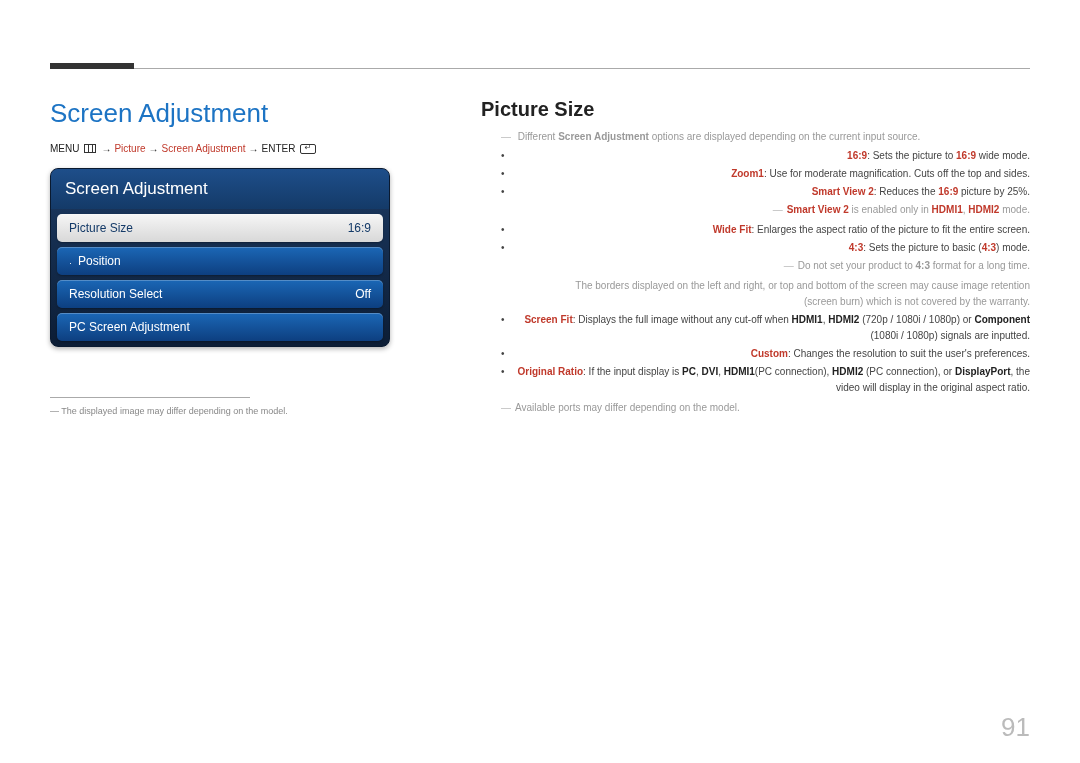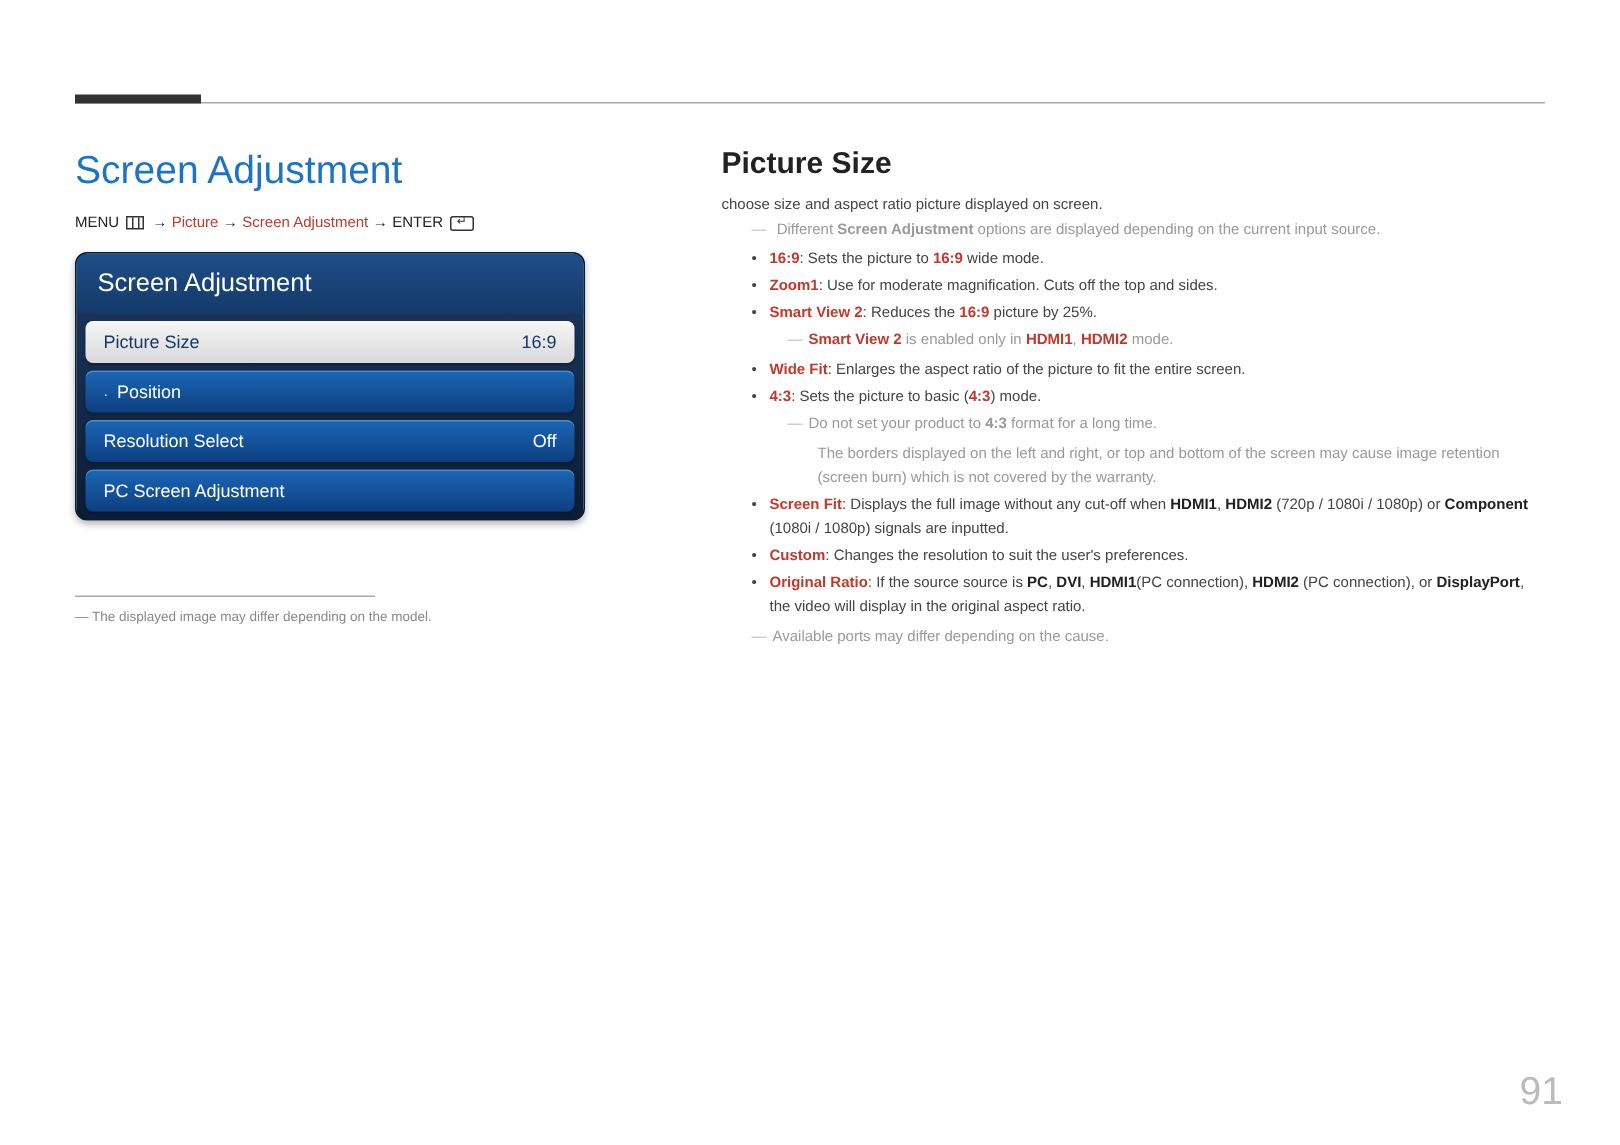--- a/index.html
+++ b/index.html
@@ -144,21 +144,21 @@
   .note-line::before{
     content:"―";
     color:#bbb;
     margin-right:4px;
   }
   .sub-note{
     font-size:10px;
     color:#999;
     margin: 2px 0 2px 32px;
   }
-  ul.bullets { list-style:none; margin-left: 20px; }
+  ul.bullets { list-style:none; margin-left: 20px; text-align: right; }
   ul.bullets > li {
     font-size:10px;
     color:#444;
     line-height:1.6;
     position:relative;
     padding-left:12px;
     margin-bottom:2px;
   }
   ul.bullets > li::before{
     content:"•";
@@ -178,21 +178,21 @@
     padding-left:12px;
   }
   .inner-note::before{
     content:"―";
     color:#bbb;
     margin-right:4px;
   }
   .page-num{
     position:absolute;
     bottom:20px;
-    right:38px;
+    right:50px;
     font-size:26px;
     color:#bbb;
     font-weight:300;
   }
 </style>
 </head>
 <body>
 
 <div class="top-rule"></div>
 <div class="top-mark"></div>
@@ -233,21 +233,20 @@
         <span></span>
       </div>
     </div>
 
     <div class="left-note-rule"></div>
     <div class="left-note">― <span>The displayed image may differ depending on the model.</span></div>
   </div>
 
   <div class="right-col">
     <div class="right-title">Picture Size</div>
-    <div class="intro">choose size and aspect ratio picture displayed on screen.</div>
     <div class="note-line">
       <span>Different </span><span class="b" style="color:#999">Screen Adjustment</span><span> options are displayed depending on the current input source.</span>
     </div>
 
     <ul class="bullets">
       <li><span class="r">16:9</span><span>: Sets the picture to </span><span class="r">16:9</span><span> wide mode.</span></li>
 
       <li><span class="r">Zoom1</span><span>: Use for moderate magnification. Cuts off the top and sides.</span></li>
 
 
@@ -260,20 +259,20 @@
 
       <li><span class="r">4:3</span><span>: Sets the picture to basic (</span><span class="r">4:3</span><span>) mode.</span>
         <div class="inner-note"><span style="color:#999">Do not set your product to </span><span class="b" style="color:#999">4:3</span><span style="color:#999"> format for a long time.</span></div>
         <div class="sub-note">The borders displayed on the left and right, or top and bottom of the screen may cause image retention (screen burn) which is not covered by the warranty.</div>
       </li>
 
       <li><span class="r">Screen Fit</span><span>: Displays the full image without any cut-off when </span><span class="b">HDMI1</span><span>, </span><span class="b">HDMI2</span><span> (720p / 1080i / 1080p) or </span><span class="b">Component</span><span> (1080i / 1080p) signals are inputted.</span></li>
 
       <li><span class="r">Custom</span><span>: Changes the resolution to suit the user's preferences.</span></li>
 
-      <li><span class="r">Original Ratio</span><span>: If the source source is </span><span class="b">PC</span><span>, </span><span class="b">DVI</span><span>, </span><span class="b">HDMI1</span><span>(PC connection), </span><span class="b">HDMI2</span><span> (PC connection), or </span><span class="b">DisplayPort</span><span>, the video will display in the original aspect ratio.</span></li>
+      <li><span class="r">Original Ratio</span><span>: If the input display is </span><span class="b">PC</span><span>, </span><span class="b">DVI</span><span>, </span><span class="b">HDMI1</span><span>(PC connection), </span><span class="b">HDMI2</span><span> (PC connection), or </span><span class="b">DisplayPort</span><span>, the video will display in the original aspect ratio.</span></li>
     </ul>
 
-    <div class="note-line" style="margin-left:20px; margin-top:6px;">Available ports may differ depending on the cause.</div>
+    <div class="note-line" style="margin-left:20px; margin-top:6px;">Available ports may differ depending on the model.</div>
   </div>
 </div>
 
 <div class="page-num">91</div>
 
 </body></html>

